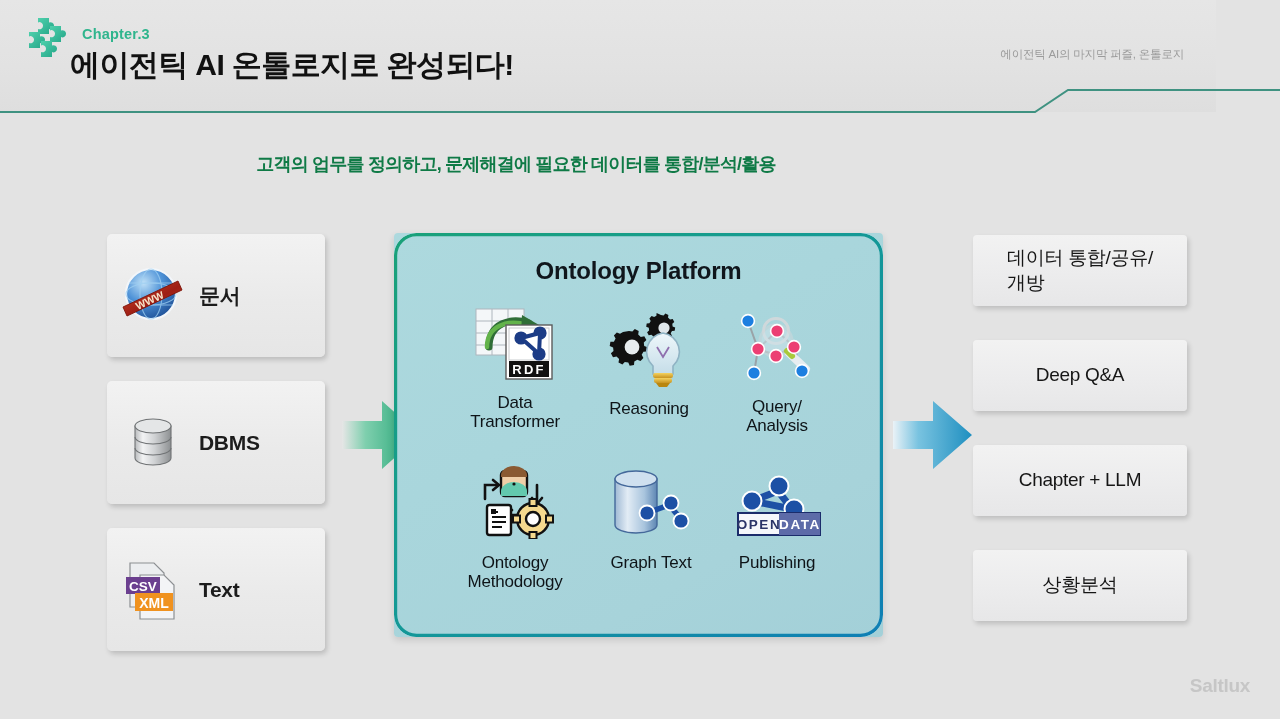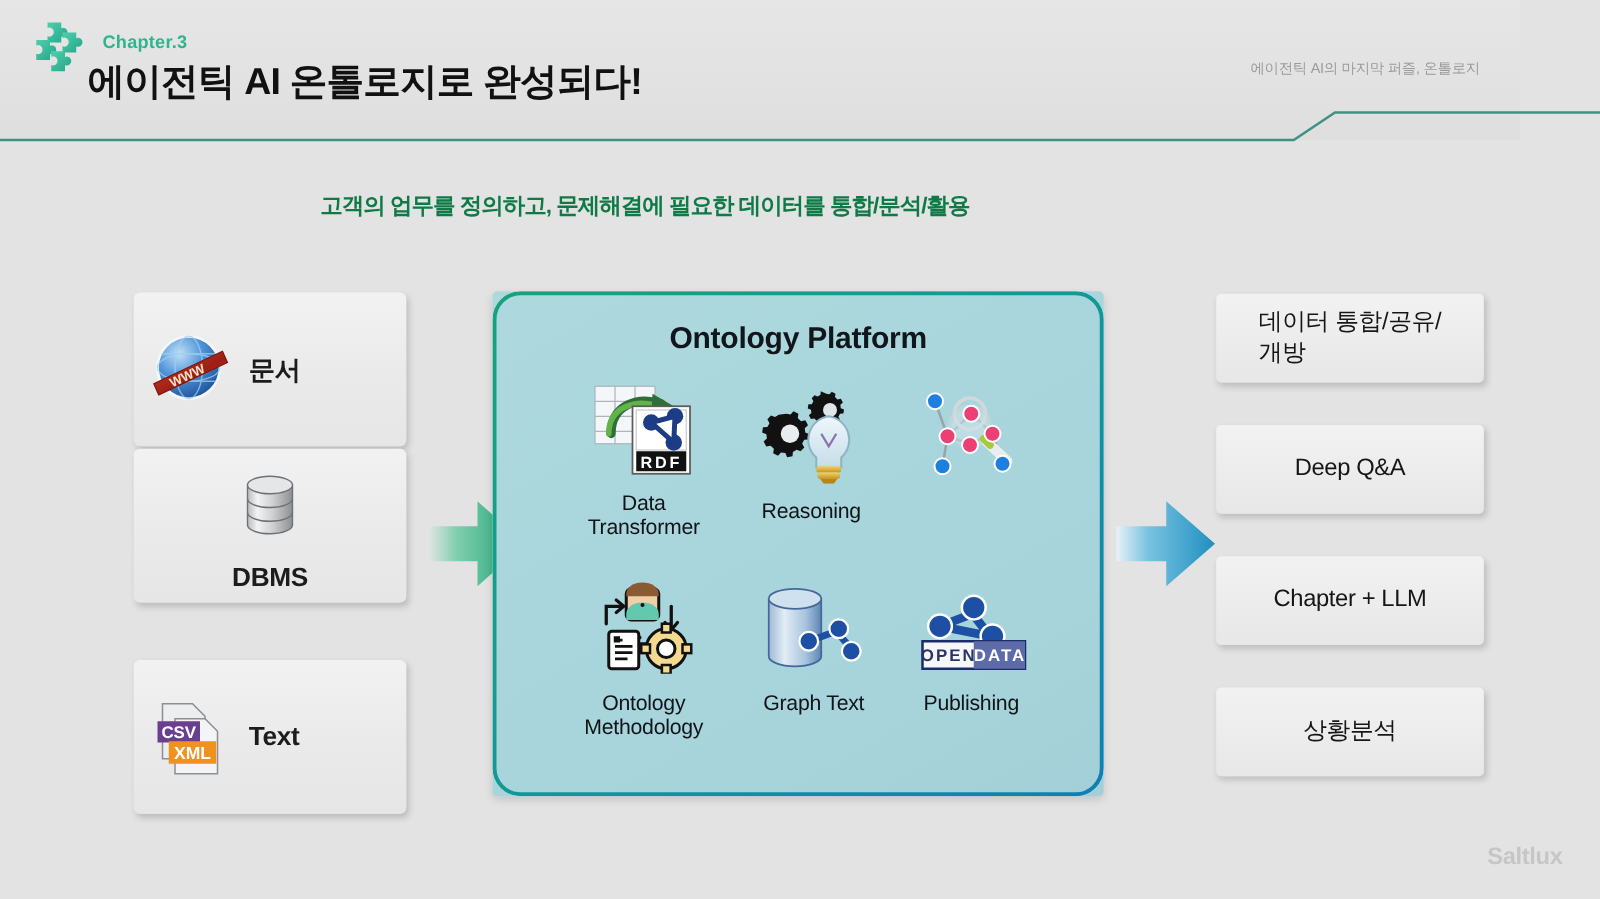--- a/index.html
+++ b/index.html
@@ -44,21 +44,21 @@
   .src-card {
     position:absolute; left:107px; width:218px; height:123px;
     background:linear-gradient(180deg,#f2f2f2 0%,#eaeaea 55%,#e6e6e6 100%);
     border-radius:5px;
     box-shadow:2px 3px 5px rgba(0,0,0,.17);
     display:flex; align-items:center;
   }
   .src-icon { width:92px; flex:0 0 92px; display:flex; align-items:center; justify-content:center; }
   .src-label { font-size:21px; font-weight:bold; color:#1c1c1c; letter-spacing:-.3px; }
   #src-0 { top:234px; }
-  #src-1 { top:359px;flex-direction:column; }
+  #src-1 { top:381px; }
   #src-2 { top:528px;text-align:center; }
 
   
   #platform {
     position:absolute; left:394px; top:233px; width:489px; height:404px;
     border-radius:4px;
     background:linear-gradient(150deg,#add9de 0%,#a9d6dc 40%,#a7d3da 75%,#a3d0d8 100%);
     box-shadow:0 3px 7px rgba(0,0,0,.13);
   }
   #platform-border {
@@ -305,20 +305,22 @@
           <circle cx="16" cy="12" r="6.4" fill="#1d7fe0"></circle>
           <circle cx="22" cy="64" r="6.4" fill="#1d7fe0"></circle>
           <circle cx="70" cy="62" r="6.4" fill="#1d7fe0"></circle>
           <circle cx="26" cy="40" r="6.4" fill="#ec3f73"></circle>
           <circle cx="45" cy="22" r="6.4" fill="#ec3f73"></circle>
           <circle cx="44" cy="47" r="6.4" fill="#ec3f73"></circle>
           <circle cx="62" cy="38" r="6.4" fill="#ec3f73"></circle>
         </g>
       </svg>
     </div>
+    <div class="mod-label" style="white-space:pre-line">Query/
+Analysis</div>
   </div>
 
   <div class="mod" id="mod-3">
     <div class="mod-icon">
       <svg width="88" height="74" viewBox="0 0 88 74">
         <g fill="none" stroke="#111" stroke-width="2.6" stroke-linecap="round">
           <path d="M14 34 V20 h12"></path>
             <path d="M22 15 l6 5 -6 5"></path>
           <path d="M66 20 v18"></path>
             <path d="M61 33 l5 6 5-6"></path>

